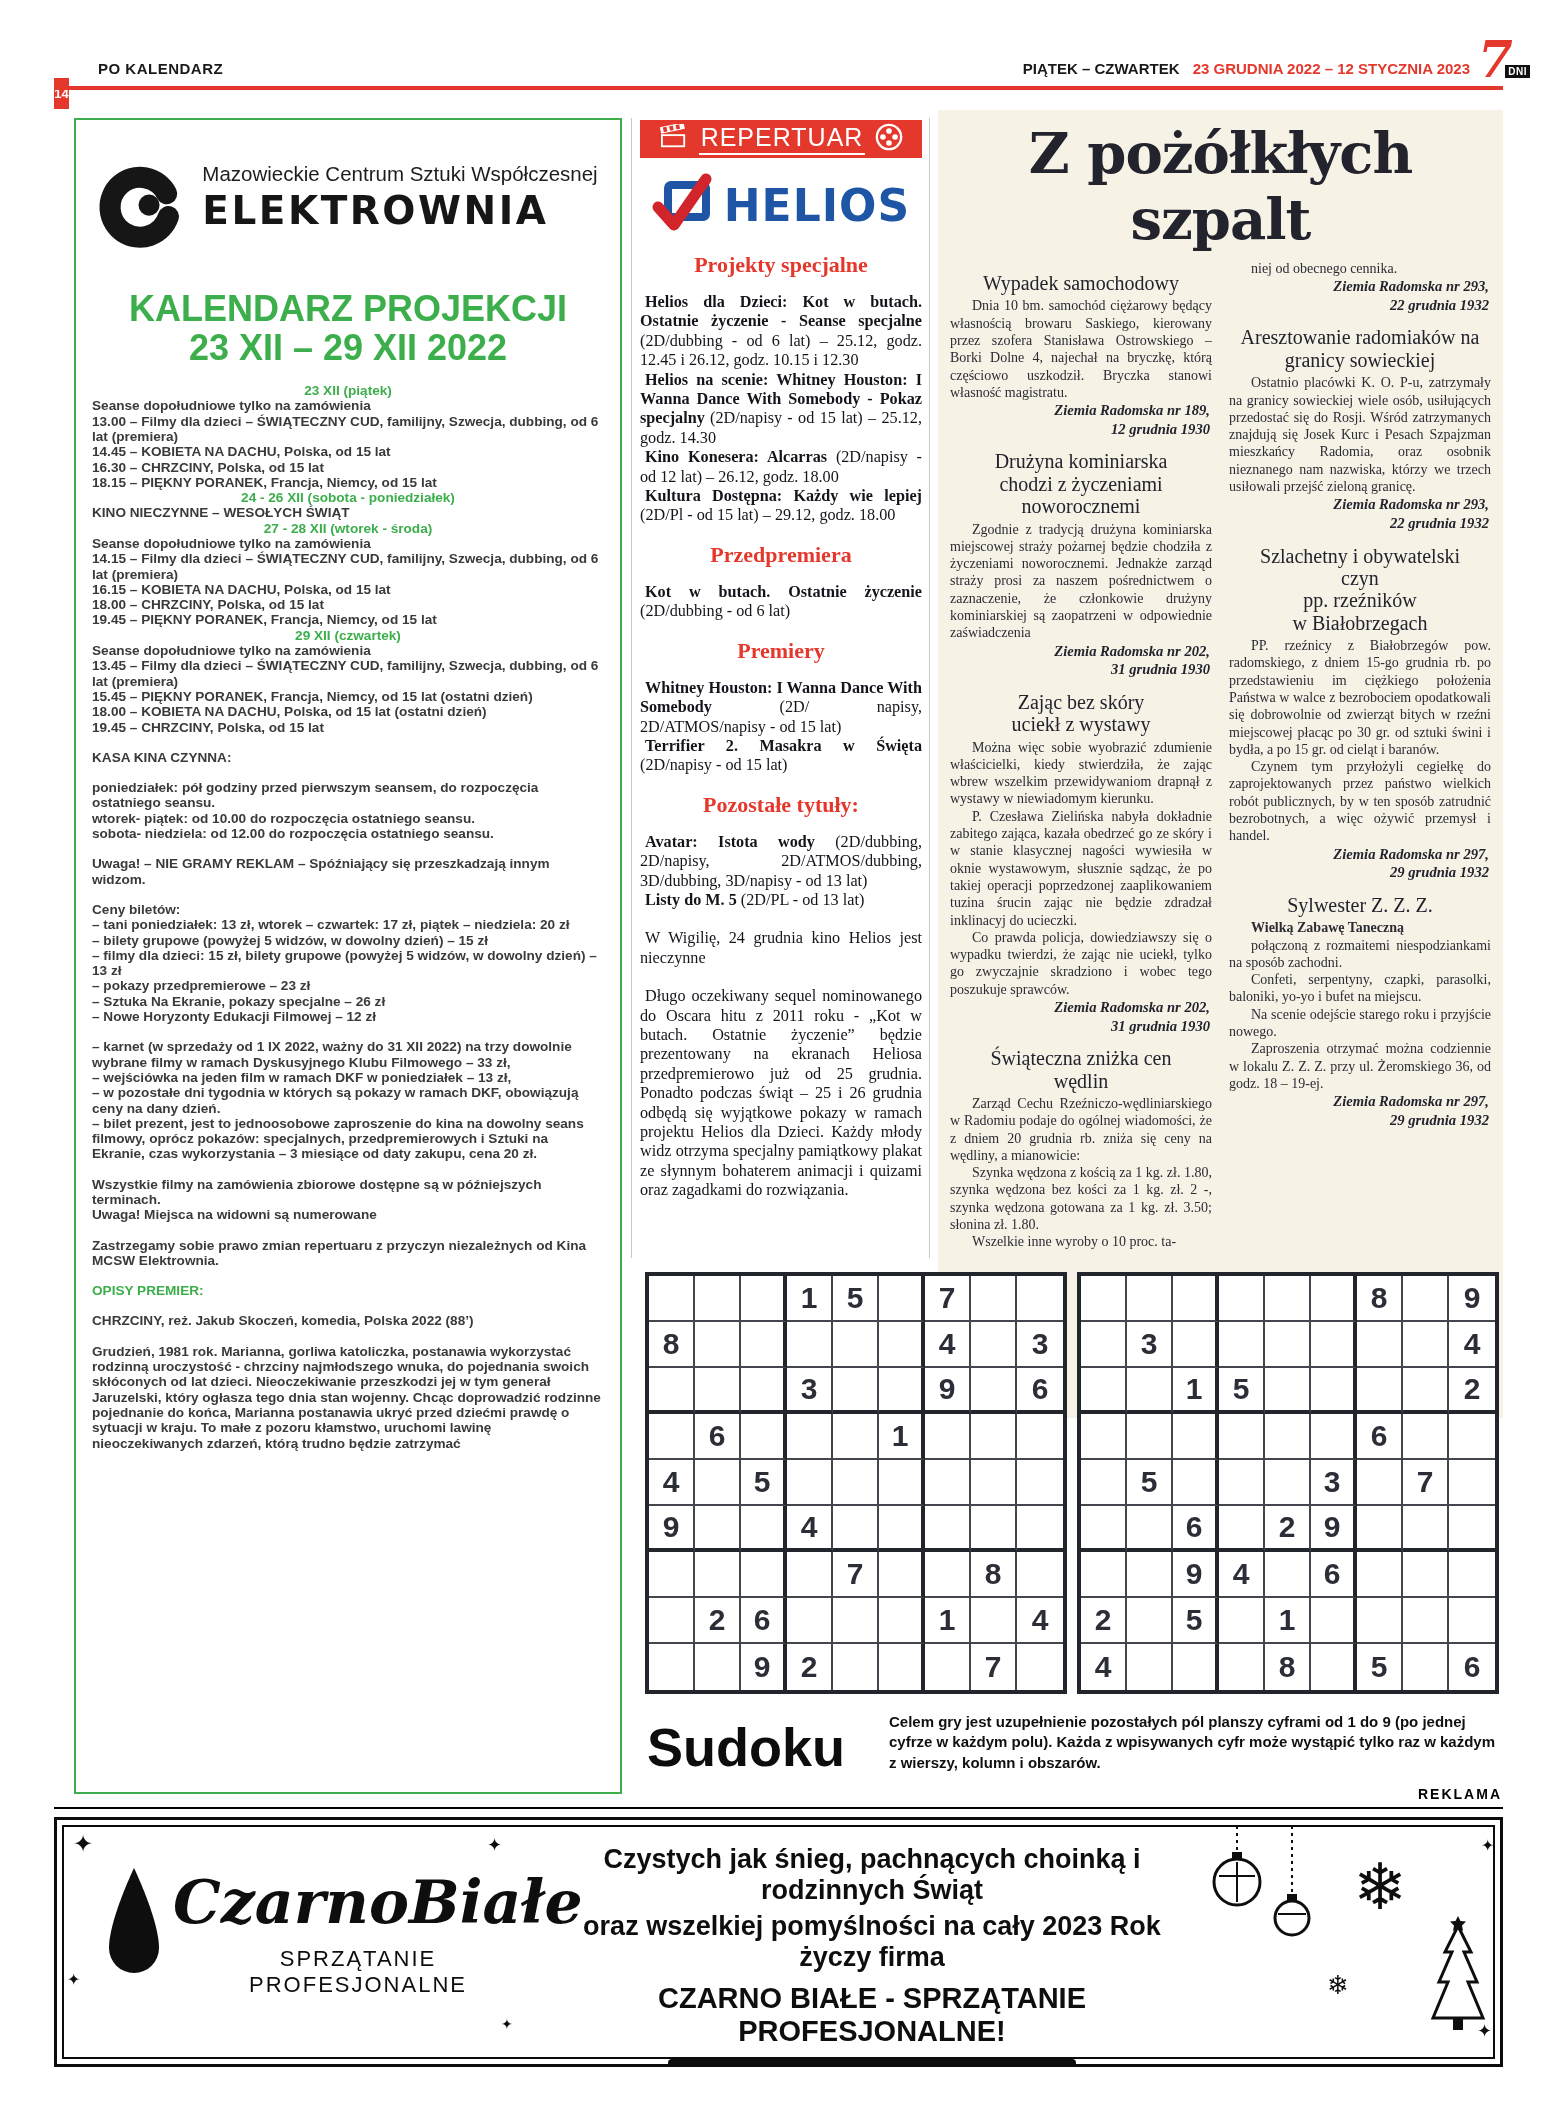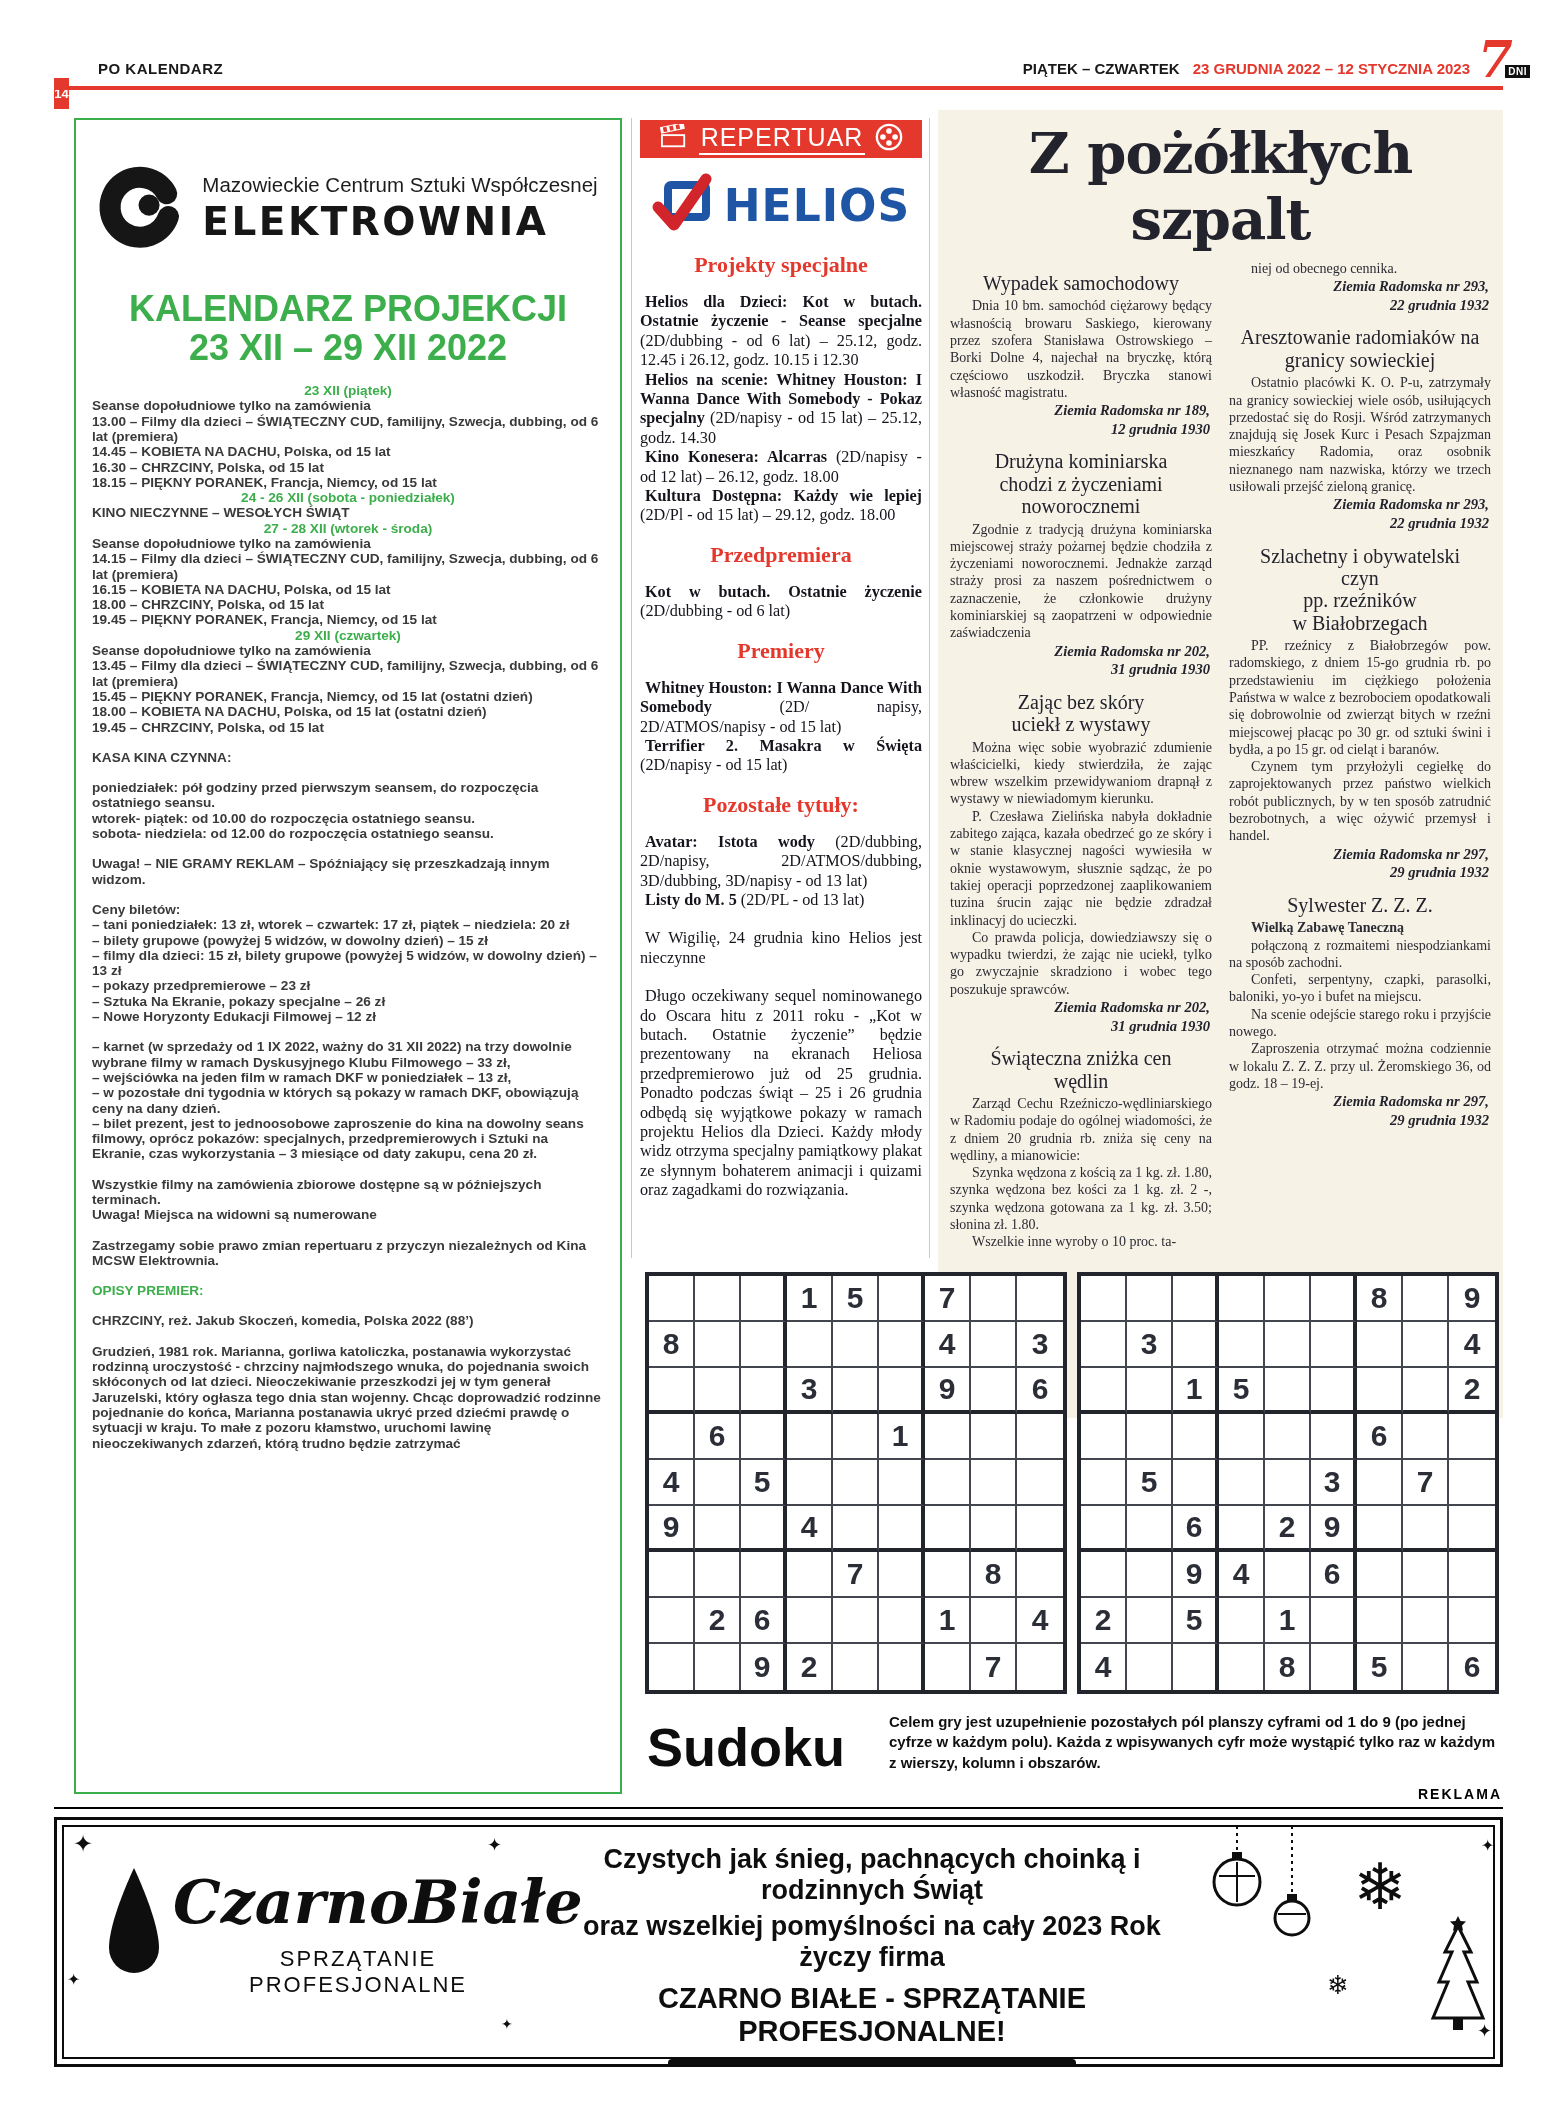--- a/index.html
+++ b/index.html
@@ -16,21 +16,21 @@
   .logo7 { position:absolute; right:28px; top:42px; width:54px; height:44px; }
   .logo7 .seven { position:absolute; left:2px; top:-12px; font-family:"DejaVu Serif",serif; font-style:italic;
                   font-weight:bold; font-size:50px; color:#E5382D; }
   .logo7 .dnibox { position:absolute; right:0; bottom:8px; background:#101010; color:#fff; font-size:10px;
                    font-weight:bold; padding:1px 3px; letter-spacing:.5px; }
   .headrule { position:absolute; left:54px; top:86px; width:1449px; height:4px; background:#E5382D; }
 
   
   .leftbox { position:absolute; left:74px; top:118px; width:548px; height:1676px; border:2px solid #3CAE4B;
              padding:26px 16px 8px; color:#383838; overflow:hidden; }
-  .elek-head { display:flex; align-items:center; justify-content:center; gap:16px; margin-top:16px; }
+  .elek-head { display:flex; justify-content:center; gap:16px; margin-top:16px; }
   .elek-text { text-align:left; }
   .elek-org { font-size:20.5px; color:#1d1d1d; }
   .elek-name { font-size:39px; font-weight:bold; letter-spacing:2.5px; color:#161616; font-family:"DejaVu Sans",sans-serif; margin-top:2px; }
   .elek-title { margin-top:36px; text-align:center; color:#3CAE4B; font-size:36px; line-height:1.07; font-weight:bold; }
   .cal { margin-top:16px; font-size:13.6px; line-height:15.3px; font-weight:bold; color:#3a3a3a; }
   .dayhead { color:#3CAE4B; text-align:center; margin:14px 0 1px; }
   .calline { margin:0; }
   .infoblock { margin-top:15px; }
   .green-label { color:#3CAE4B; margin-top:15px; }
 

